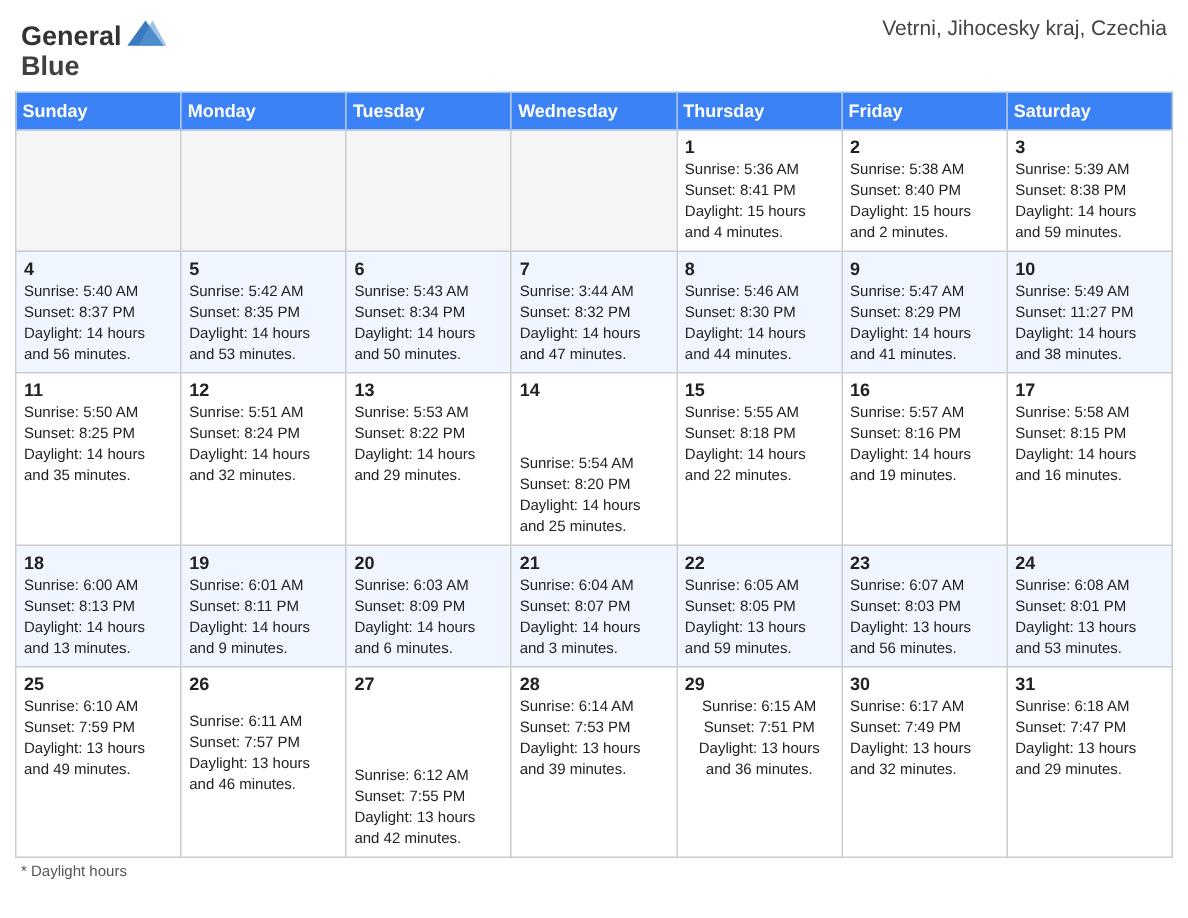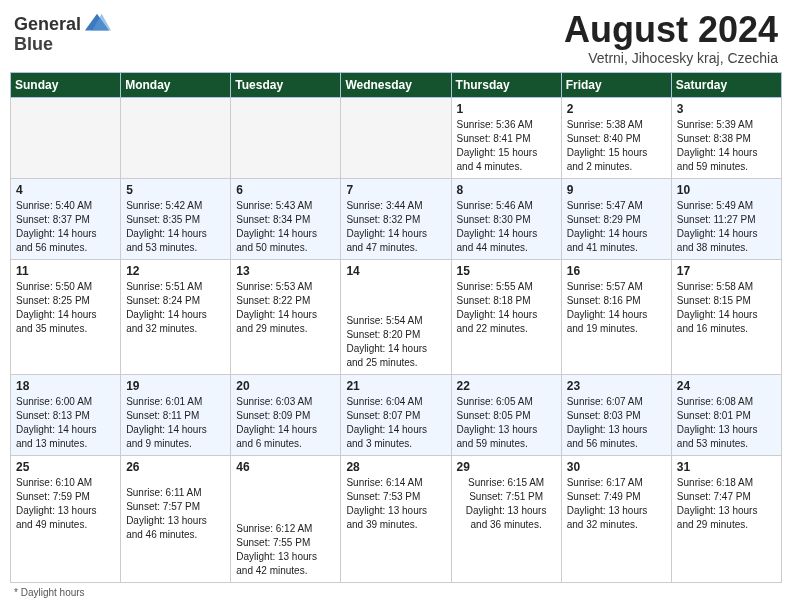--- a/index.html
+++ b/index.html
@@ -48,21 +48,21 @@
     .location {
       font-size: 14px;
       color: #444;
     }
     table {
       width: 100%;
       border-collapse: collapse;
       table-layout: fixed;
     }
     th {
-      background-color: #14532d;
+      background-color: #3b82f6;
       color: #fff;
       font-size: 12px;
       font-weight: bold;
       padding: 5px 4px;
       text-align: left;
       border: 1px solid #aac4e0;
     }
     td {
       border: 1px solid #ccc;
       vertical-align: top;
@@ -107,21 +107,20 @@
           <polygon points="15,4 28,22 2,22" fill="#3a7abf"></polygon>
           <polygon points="20,4 30,22 10,22" fill="#5b9bd5" opacity="0.6"></polygon>
         </svg>
       </div>
       <div style="margin-top:-4px;">
         <span class="logo-text-blue">Blue</span>
       </div>
     </div>
   </div>
   <div class="title-block">
-    <div class="month-year">August 2024</div>
     <div class="location">Vetrni, Jihocesky kraj, Czechia</div>
   </div>
 </div>
 
 <table>
   <thead>
     <tr>
     <th>Sunday</th>
         <th>Monday</th>
         <th>Tuesday</th>
@@ -321,21 +320,21 @@
 and 49 minutes.</div>
         </td>
         <td>
           <div class="day-num">26</div>
           <div class="day-info" style="white-space: pre-line; margin-top: 12px;">Sunrise: 6:11 AM
 Sunset: 7:57 PM
 Daylight: 13 hours
 and 46 minutes.</div>
         </td>
         <td>
-          <div class="day-num">46</div>
+          <div class="day-num">27</div>
           <div class="day-info" style="white-space: pre-line; margin-top: 48px;">Sunrise: 6:12 AM
 Sunset: 7:55 PM
 Daylight: 13 hours
 and 42 minutes.</div>
         </td>
         <td>
           <div class="day-num">28</div>
           <div class="day-info" style="white-space: pre-line;">Sunrise: 6:14 AM
 Sunset: 7:53 PM
 Daylight: 13 hours

